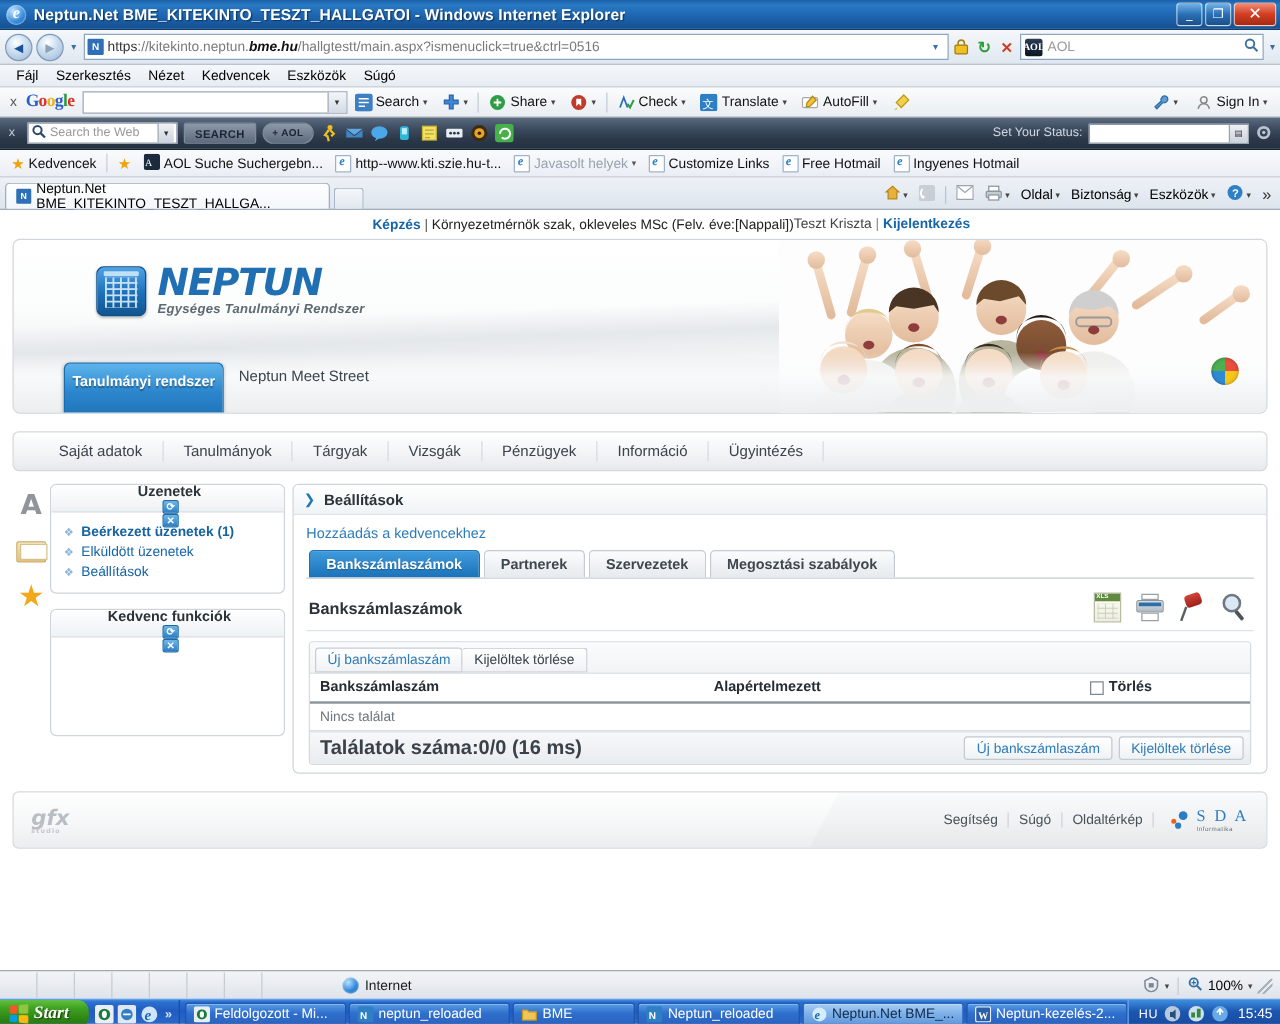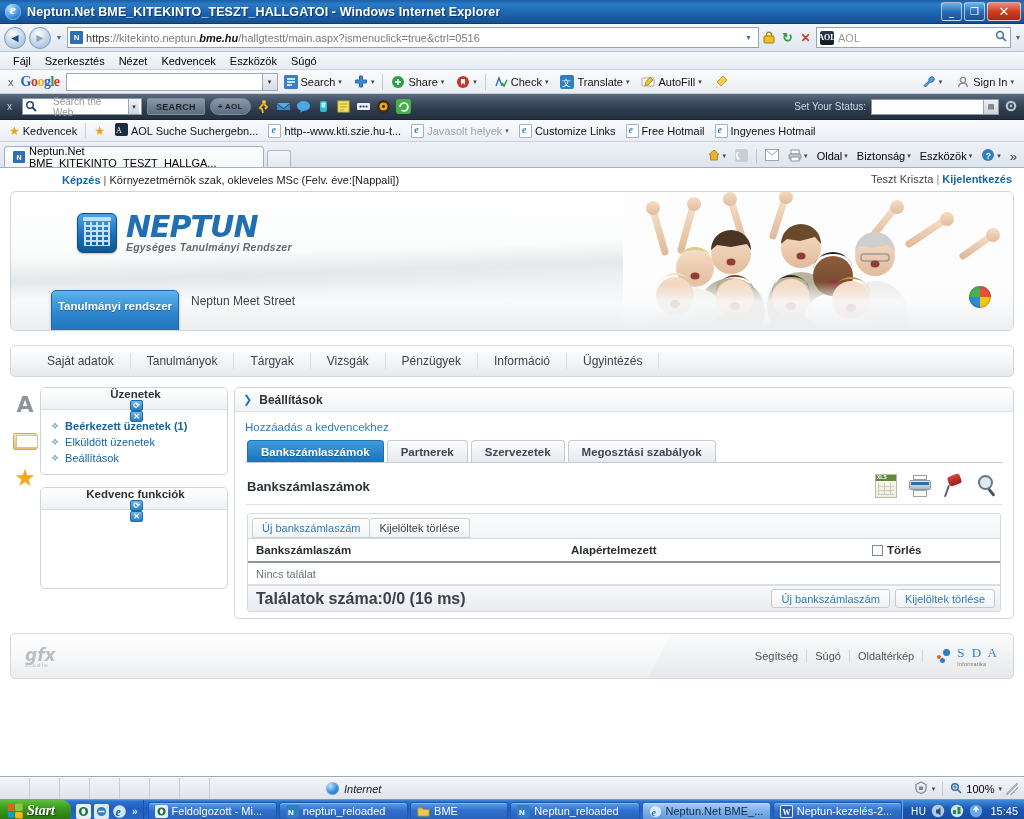--- a/index.html
+++ b/index.html
@@ -114,21 +114,21 @@
   #gtoolbar .right{ margin-left:auto; display:flex;align-items:center;gap:2px;}
 
   
   #aoltoolbar{
     height:26px;
     background:linear-gradient(180deg,#5b6b80 0%, #3d4c60 35%, #2b3849 70%, #223040 100%);
     display:flex;align-items:center;padding:0 5px;gap:5px;
     border-bottom:1px solid #1a2430; color:#cfd8e4; font-size:10px;
   }
   #aol-x{ color:#c9d3df; padding:0 5px 0 2px; }
-  #aol-search{ width:120px;height:17px;background:#fff;border:1px solid #8d99a8;display:flex;align-items:center;padding:0 2px;gap:16px;}
+  #aol-search{ width:120px;height:17px;background:#fff;border:1px solid #8d99a8;display:flex;align-items:center;padding:0 2px;gap:3px;}
   #aol-search .ph{color:#999;font-size:10px;}
   #aol-search .dd{margin-left:auto;width:13px;height:15px;background:linear-gradient(180deg,#f0f3f7,#ccd4de);border-left:1px solid #9aa6b4;
       display:flex;align-items:center;justify-content:center;font-size:7px;color:#333;}
   .aolbtn{
     height:17px;padding:0 8px;border:1px solid #7f8c9c;border-radius:2px;
     background:linear-gradient(180deg,#8d99a9,#5d6b7d);
     color:#1b2430;font-size:9px;font-weight:bold;display:flex;align-items:center;letter-spacing:.3px;
   }
   .aolbtn.pill{ border-radius:9px; padding:0 7px; font-size:8px;}
   .aol-ico{ width:15px;height:15px;border-radius:3px;display:inline-block;}
@@ -173,21 +173,21 @@
   .tsep{width:1px;height:14px;background:#b9c4d0;margin:0 2px;}
 
   
   #viewport{
     height:609px;background:#fff;overflow:hidden;position:relative;
     border-bottom:1px solid #9fa8b3;
   }
 
   
   #neptun-topbar{
-    display:flex;justify-content:space-between;align-items:flex-start;
+    display:flex;justify-content:center;align-items:flex-start;
     padding:5px 12px 0 14px;font-size:11px;position:relative;z-index:5;margin-left:48px;
   }
   #neptun-topbar a, .lnk{ color:#1764a8; text-decoration:none; font-weight:bold;}
   #kepzes-left{ max-width:560px; line-height:14px; color:#222;}
   #kepzes-left .sep{color:#555;font-weight:normal;}
   #kepzes-left .val{color:#222;font-weight:normal;}
   #neptun-user{ white-space:nowrap; color:#333; }
   #neptun-user .uname{ color:#444; font-weight:normal;}
 
   
@@ -383,21 +383,21 @@
   #sda .txt{font-size:13px;color:#2b7ec4;letter-spacing:2px;font-family:"Liberation Serif",serif;}
   #sda .sub{font-size:5px;color:#6b7279;letter-spacing:.4px;}
 
   
   #statusbar{
     height:22px;background:linear-gradient(180deg,#f2f4f7,#dfe4ea);
     display:flex;align-items:center;font-size:11px;border-top:1px solid #fff;
   }
   #sb-zones{ display:flex;height:100%;align-items:center;}
   .sb-cell{ width:30px;height:100%;border-right:1px solid #c5ccd4;}
-  #sb-internet{ display:flex;align-items:center;gap:5px;margin-left:116px;color:#1a1a1a;font-style:italic;}
+  #sb-internet{ display:flex;align-items:center;gap:5px;margin-left:64px;color:#1a1a1a;}
   .globe-ico{
     width:13px;height:13px;border-radius:50%;
     background:radial-gradient(circle at 35% 30%,#b9e2ff,#2f86d8 55%,#1a5f9e);
     box-shadow:inset 0 0 2px rgba(255,255,255,.7);
   }
   #sb-right{ margin-left:auto;display:flex;align-items:center;gap:4px;padding-right:6px;}
   #sb-right .car{font-size:7px;color:#444;}
   .sb-vsep{width:1px;height:14px;background:#c5ccd4;margin:0 3px;}
   #sb-zoomico{color:#2f6fa8;font-size:11px;}
   #sb-grip{width:12px;height:12px;background:

